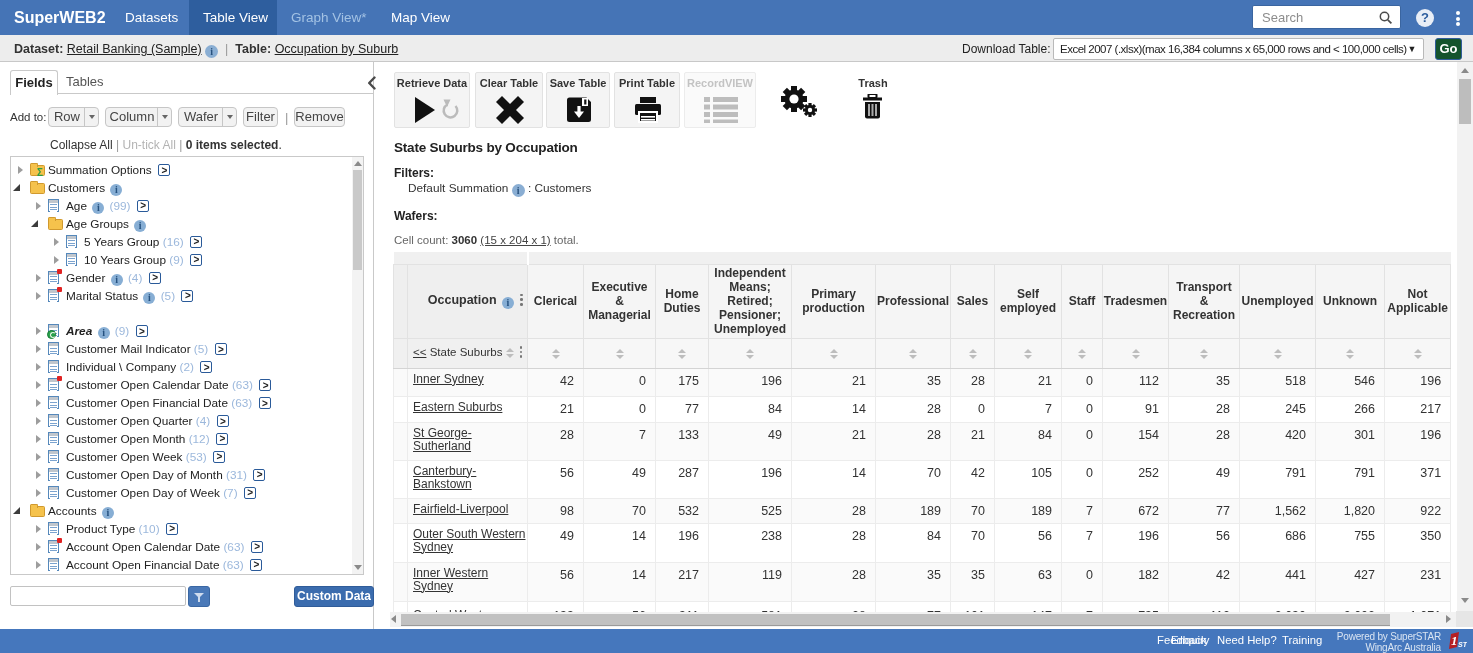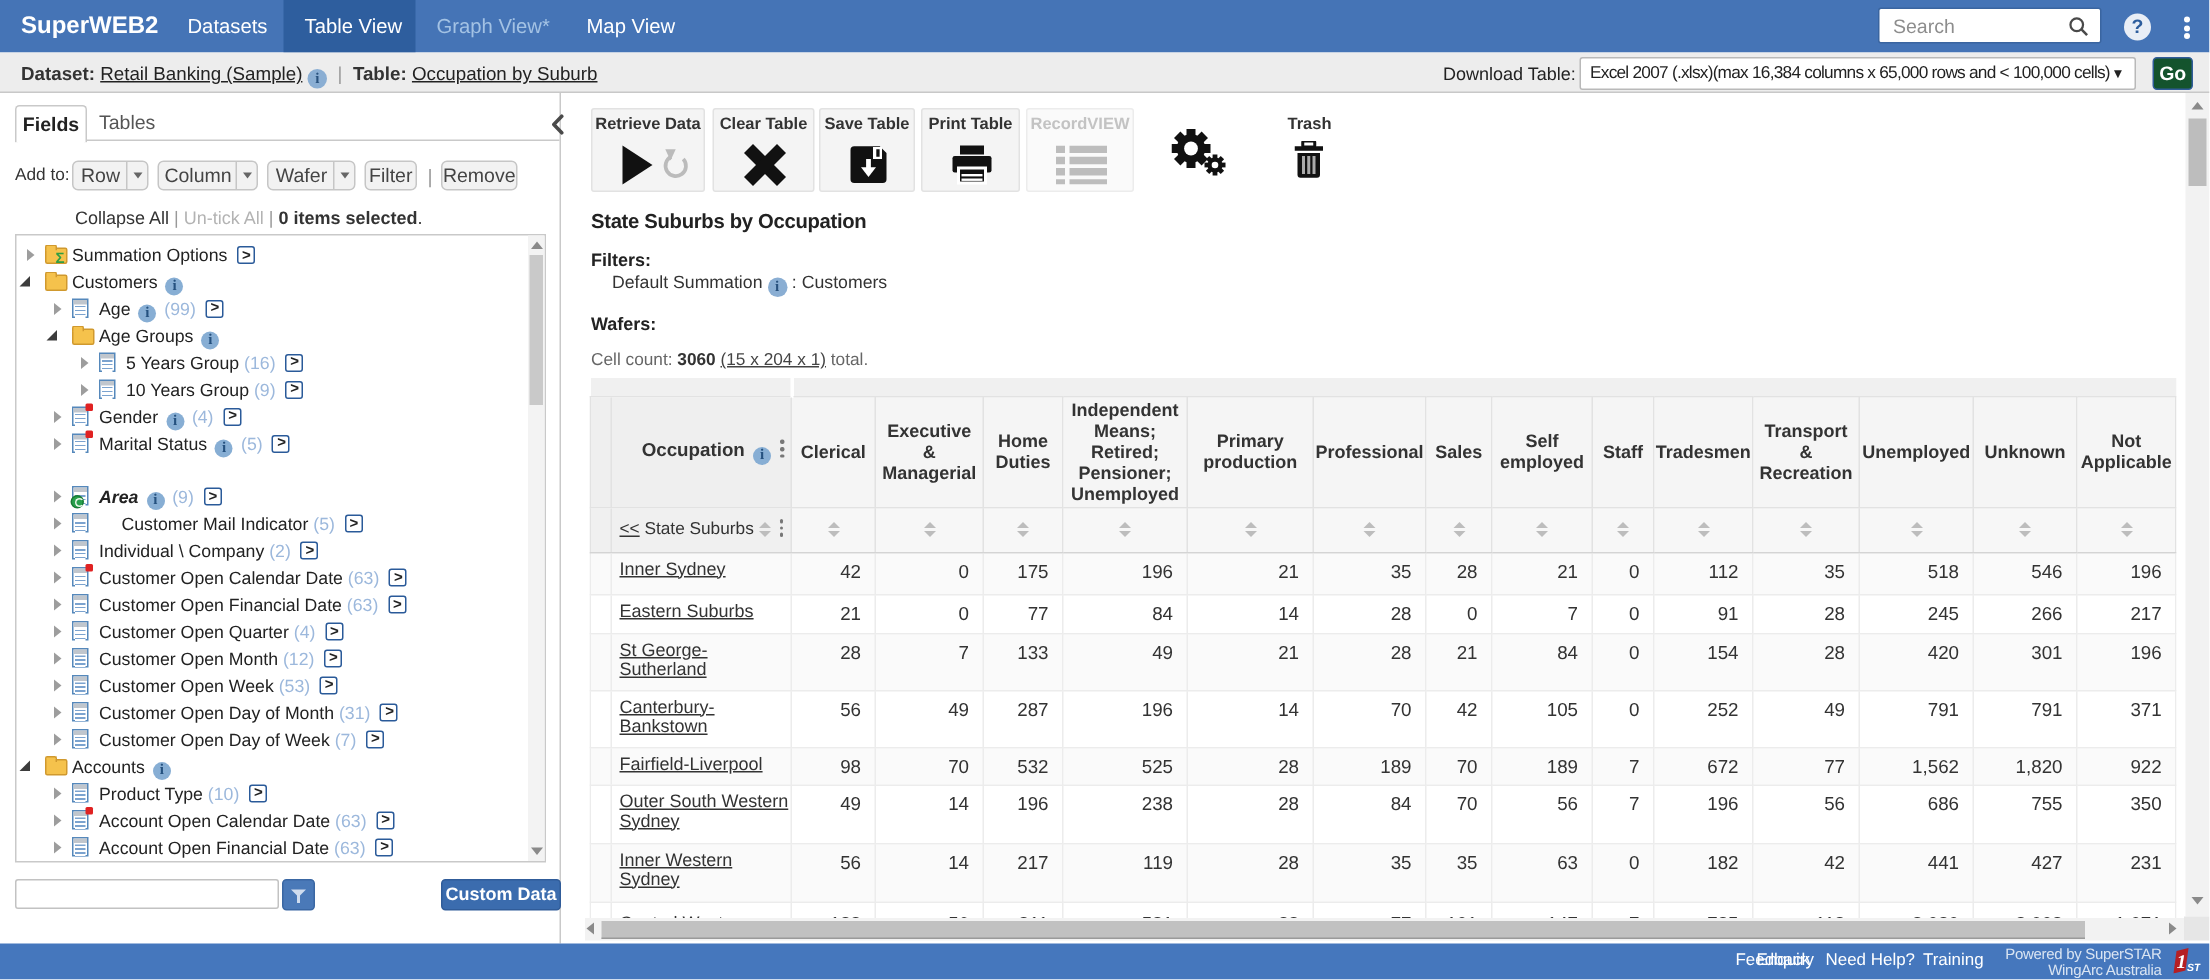--- a/index.html
+++ b/index.html
@@ -211,21 +211,21 @@
     </div>
 <div class="trow" style="left:0;top:165.4px;width:354px;">
       <span class="exp-c" style="left:25px;top:5px;"></span>
       <span class="fico" style="left:37px;top:2px;"></span>
       <span class="geo" style="left:36px;top:8px;"></span>
       <span style="position:absolute;left:55px;top:0;"><span style="font-weight:bold;font-style:italic;">Area</span> <span class="iteminfo">i</span> <span class="cnt">(9)</span> <span class="abox"></span></span>
     </div>
 <div class="trow" style="left:0;top:183.3px;width:354px;">
       <span class="exp-c" style="left:25px;top:5px;"></span>
       <span class="fico" style="left:37px;top:2px;"></span>
-      <span style="position:absolute;left:70px;top:0;">Customer Mail Indicator <span class="cnt">(5)</span> <span class="abox"></span></span>
+      <span style="position:absolute;left:55px;top:0;">Customer Mail Indicator <span class="cnt">(5)</span> <span class="abox"></span></span>
     </div>
 <div class="trow" style="left:0;top:201.2px;width:354px;">
       <span class="exp-c" style="left:25px;top:5px;"></span>
       <span class="fico" style="left:37px;top:2px;"></span>
       <span style="position:absolute;left:55px;top:0;">Individual \ Company <span class="cnt">(2)</span> <span class="abox"></span></span>
     </div>
 <div class="trow" style="left:0;top:219.2px;width:354px;">
       <span class="exp-c" style="left:25px;top:5px;"></span>
       <span class="fico" style="left:37px;top:2px;"></span>
       <span class="rstar" style="left:46px;top:0px;"></span>

